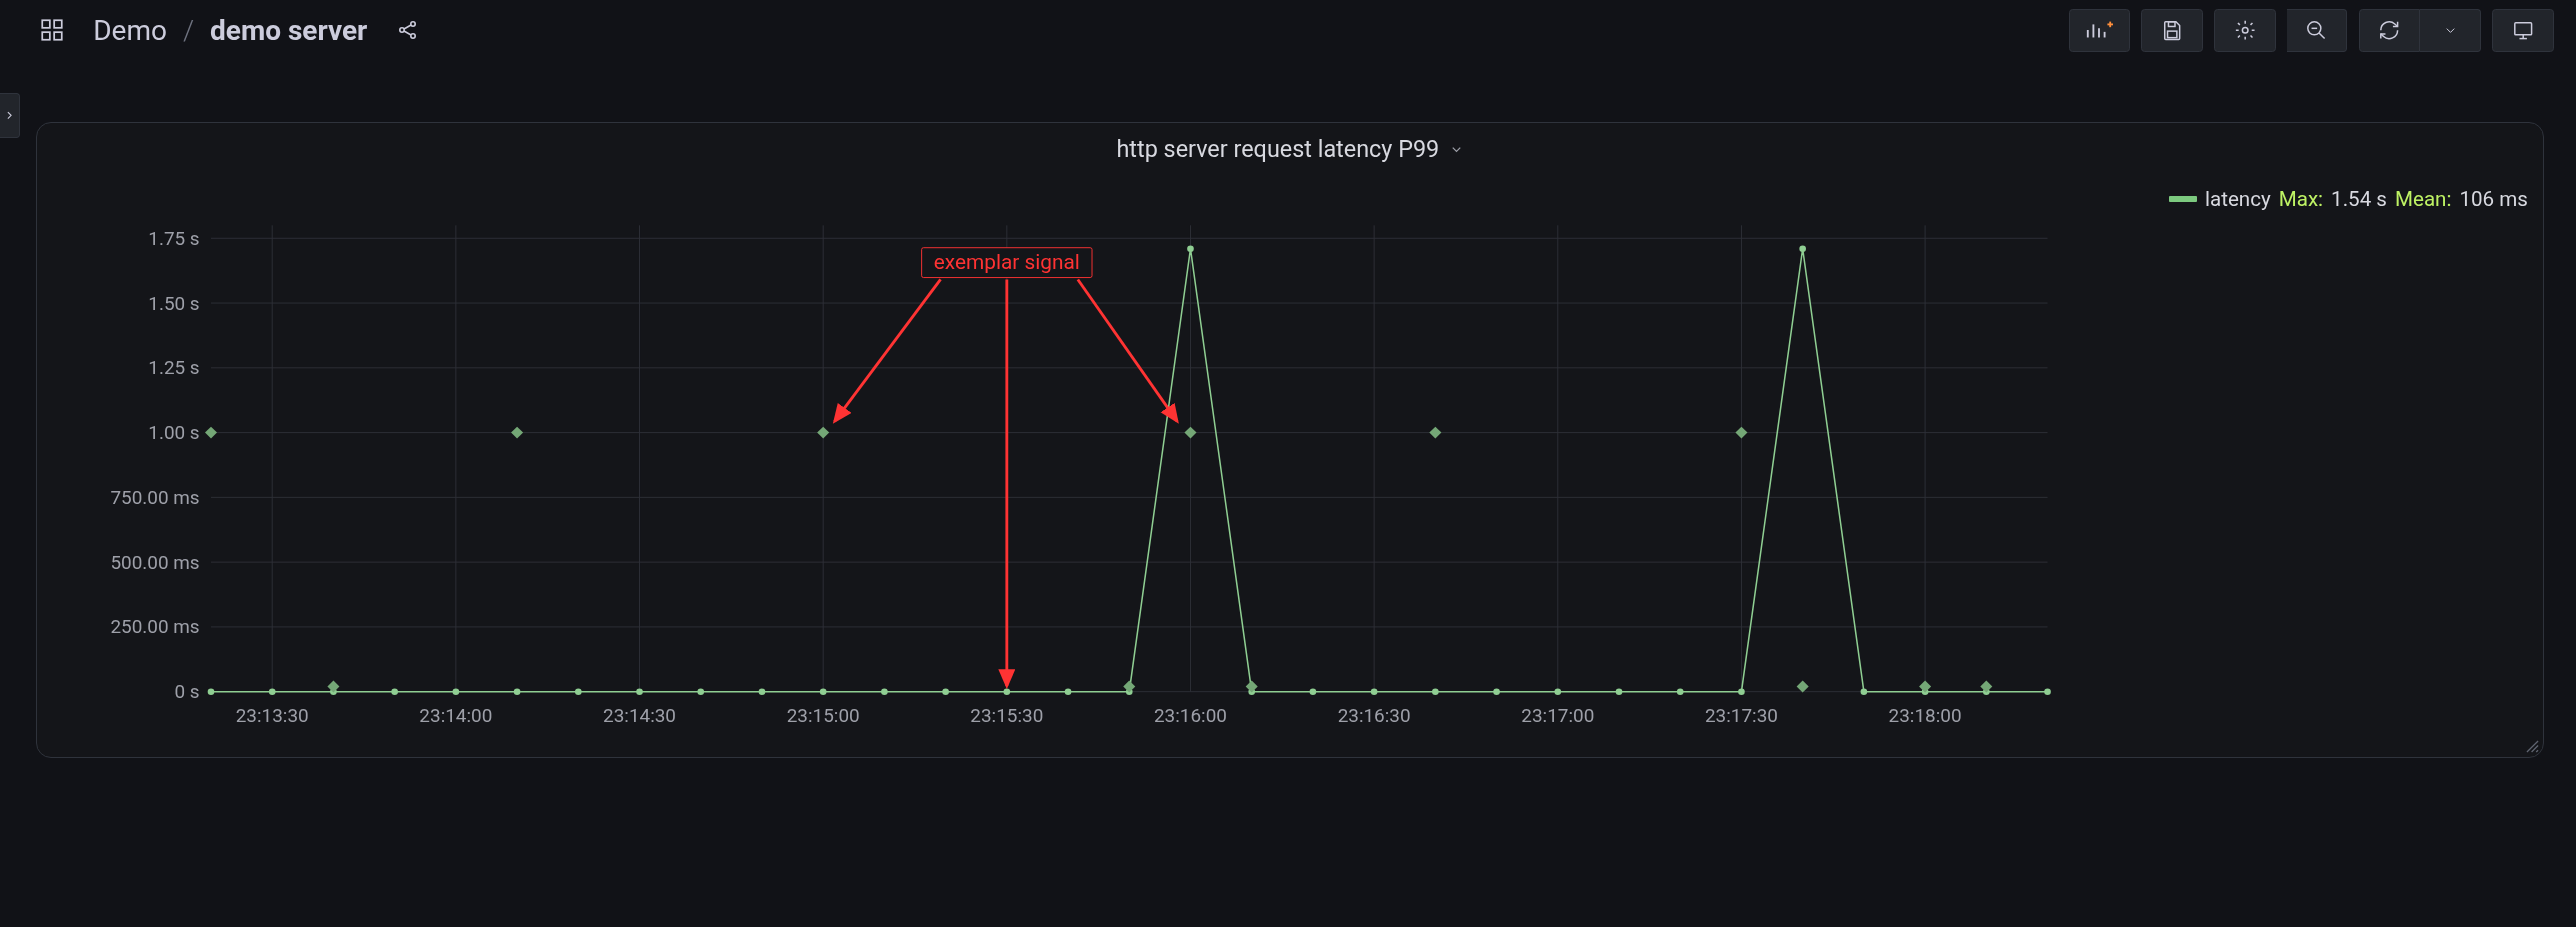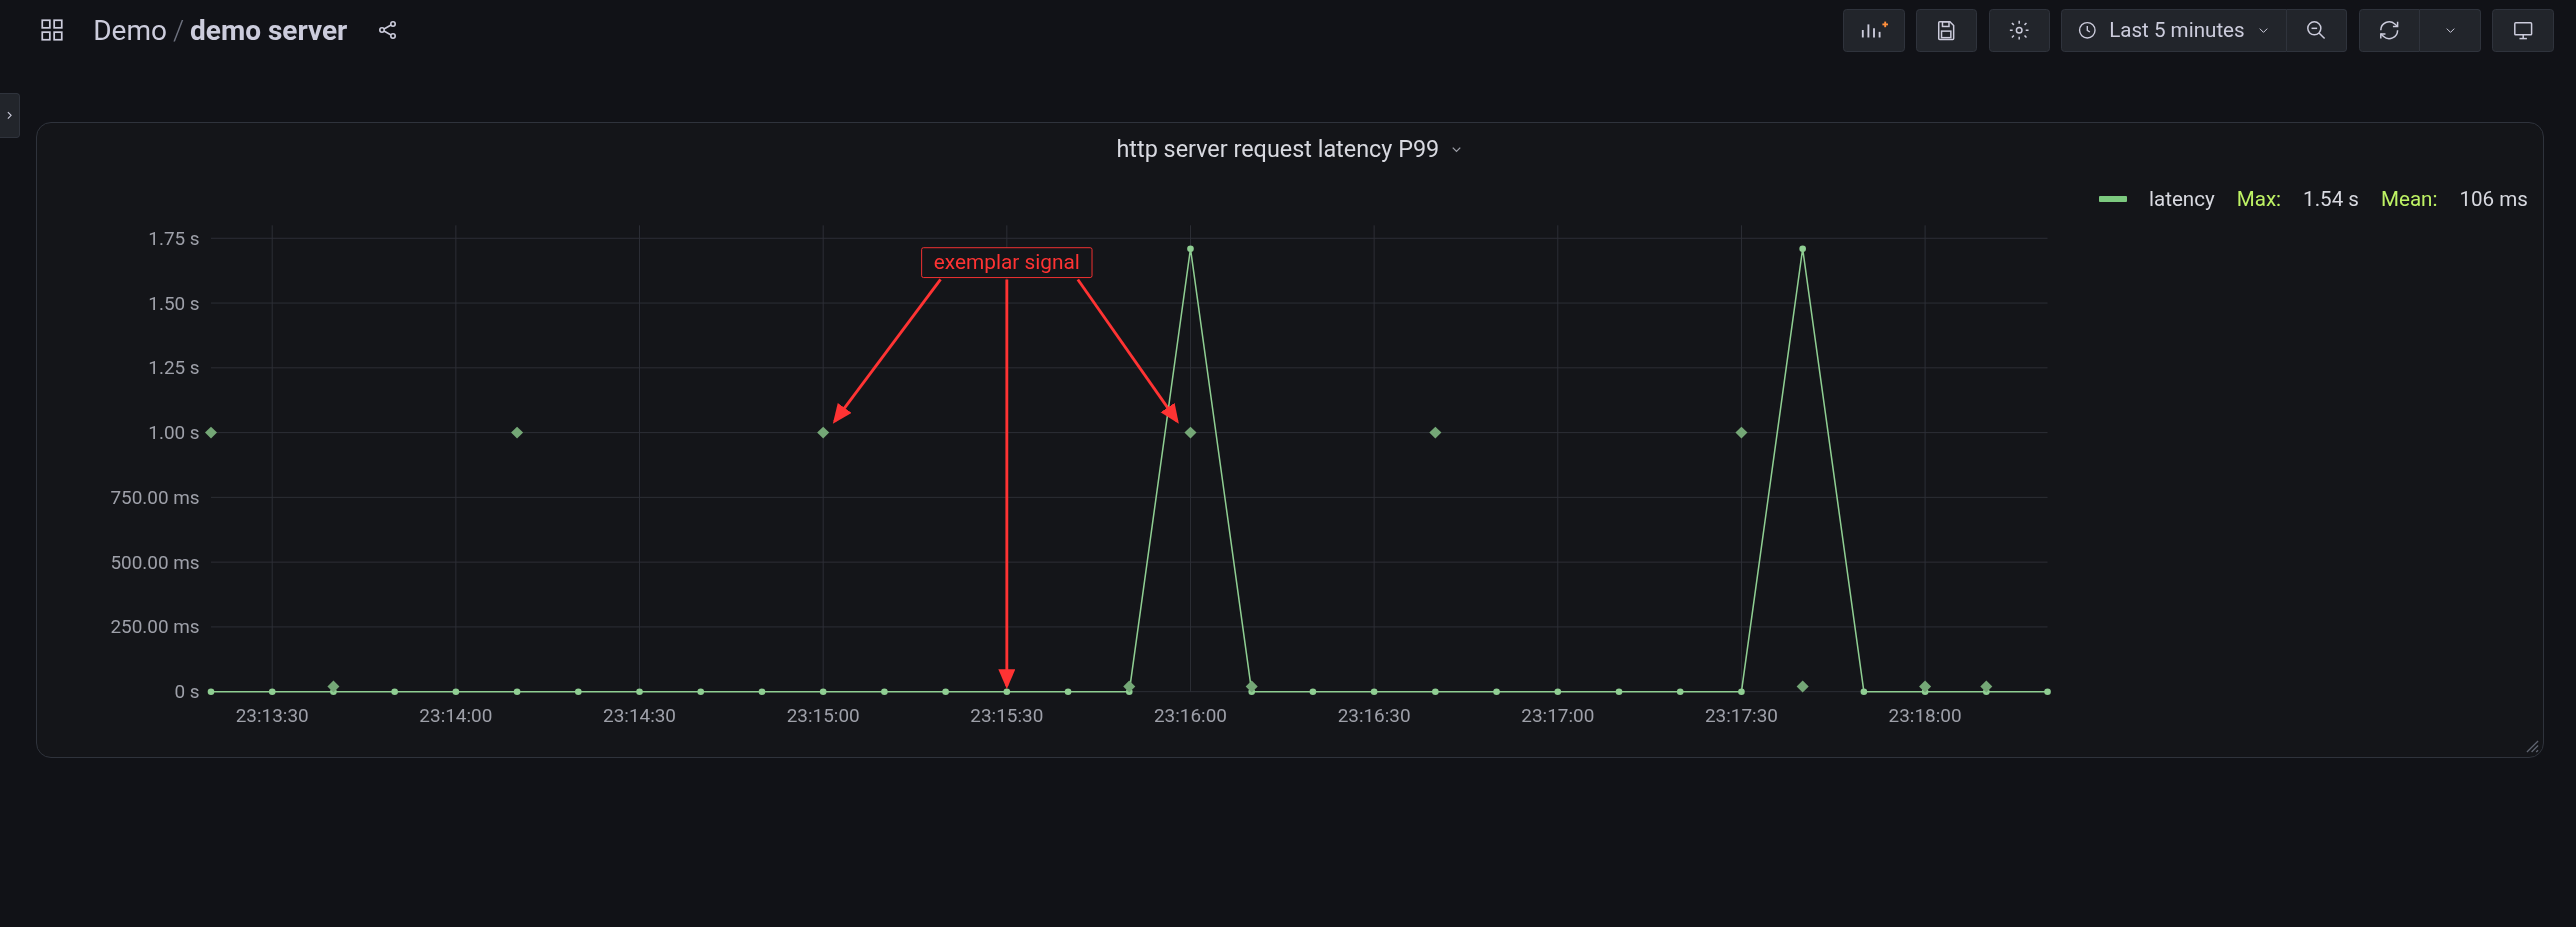--- a/index.html
+++ b/index.html
@@ -1,37 +1,37 @@
 <!DOCTYPE html>
 <html><head>
 <meta charset="utf-8">
 <style>
   html,body{margin:0;padding:0;background:#111217;color:#ccccdc;font-family:-apple-system,BlinkMacSystemFont,"Segoe UI",Roboto,Helvetica,Arial,sans-serif;font-size:13px;width:2576px;height:927px;overflow:hidden}
   
   .topbar{display:flex;align-items:center;height:60px;padding:0 22.4px 0 22.4px;gap:11.2px}
-  .breadcrumb{display:flex;gap:6px;font-size:28px;font-weight:400;color:#ccccdc}
+  .breadcrumb{display:flex;gap:16px;font-size:28px;font-weight:400;color:#ccccdc}
   .breadcrumb .sep{color:#6f7380;font-weight:300}
   .breadcrumb .link{color:#ccccdc}
   .breadcrumb .link.strong{font-weight:700}
   .icon-btn{display:inline-flex;align-items:center;justify-content:center;height:41px;min-width:41px;padding:0 9.3px;border-radius:3.7px;background:transparent;color:#ccccdc}
   .icon-btn.boxed{background:#22252b;border:0.9px solid #2f333c}
   .icon-btn svg{stroke:#ccccdc;fill:none;stroke-width:1.6}
   .spacer{flex:1}
   .toolbar-right{display:flex;align-items:center;gap:11.2px}
   .btn-group{display:flex;align-items:center;gap:0}
   .btn-group .icon-btn{border-radius:0}
   .btn-group .icon-btn:first-child{border-radius:3.7px 0 0 3.7px}
   .btn-group .icon-btn:last-child{border-radius:0 3.7px 3.7px 0;border-left:none}
   .time-picker{display:flex;align-items:center;gap:11.2px;height:41px;padding:0 15px;border-radius:3.7px;background:#22252b;border:0.9px solid #2f333c;font-size:20.6px;color:#ccccdc}
   
   .edge-handle{position:absolute;top:93px;left:0;width:18.7px;height:43px;display:flex;align-items:center;justify-content:center;background:#22252b;border:0.9px solid #2f333c;border-left:none;border-radius:0 3.7px 3.7px 0}
   
   .panel{position:absolute;top:122px;left:36px;right:32px;height:636px;border:0.9px solid #2f333c;border-radius:15px;background:#141519;box-sizing:border-box}
   .panel-title{display:flex;align-items:center;justify-content:center;gap:9.3px;height:52px;font-size:23.4px;color:#d8d9e0}
-  .legend{position:absolute;top:64px;right:15px;display:flex;align-items:center;gap:22px;font-size:20.6px;color:#d8d9e0}
+  .legend{position:absolute;top:64px;right:15px;display:flex;align-items:center;gap:8px;font-size:20.6px;color:#d8d9e0}
   .legend .swatch{display:inline-block;width:28px;height:5.6px;background:#7cc97f;border-radius:0.9px}
   .legend .dim{color:#bef264}
   
   .chart-wrap{position:absolute;top:93px;left:32px;right:486px;bottom:18.7px}
   .chart-wrap svg{width:100%;height:100%}
   .grid line{stroke:#2e3038;stroke-width:1}
   .series-line{fill:none;stroke:#8fce92;stroke-width:1.6}
   .series-pt{fill:#8fce92}
   .exemplar{fill:#74a776;transform-box:fill-box;transform-origin:center;transform:rotate(45deg)}
   .annotation-label{fill:#f33;font-size:22px}
@@ -93,30 +93,20 @@
         </svg>
     </span>
     <span class="icon-btn boxed">
       <svg width="22.4" height="22.4" viewBox="0 0 24 24">
           <circle cx="12" cy="12" r="3"></circle>
           <path d="M12 2v3M12 19v3M4.2 4.2l2.1 2.1M17.7 17.7l2.1 2.1M2 12h3M19 12h3M4.2 19.8l2.1-2.1M17.7 6.3l2.1-2.1"></path>
         </svg>
     </span>
 
     <div class="btn-group">
-      <div class="time-picker icon-btn boxed">
-        <svg width="20.6" height="20.6" viewBox="0 0 24 24">
-            <circle cx="12" cy="12" r="9"></circle>
-            <path d="M12 7v5l3 2"></path>
-          </svg>
-        <span>Last 5 minutes</span>
-        <svg width="15" height="15" viewBox="0 0 24 24">
-            <path d="M6 9l6 6 6-6"></path>
-          </svg>
-      </div>
       <span class="icon-btn boxed">
         <svg width="22.4" height="22.4" viewBox="0 0 24 24">
             <circle cx="10" cy="10" r="7"></circle>
             <line x1="21" y1="21" x2="15" y2="15"></line>
             <line x1="7" y1="10" x2="13" y2="10"></line>
           </svg>
       </span>
     </div>
 
     <div class="btn-group">

